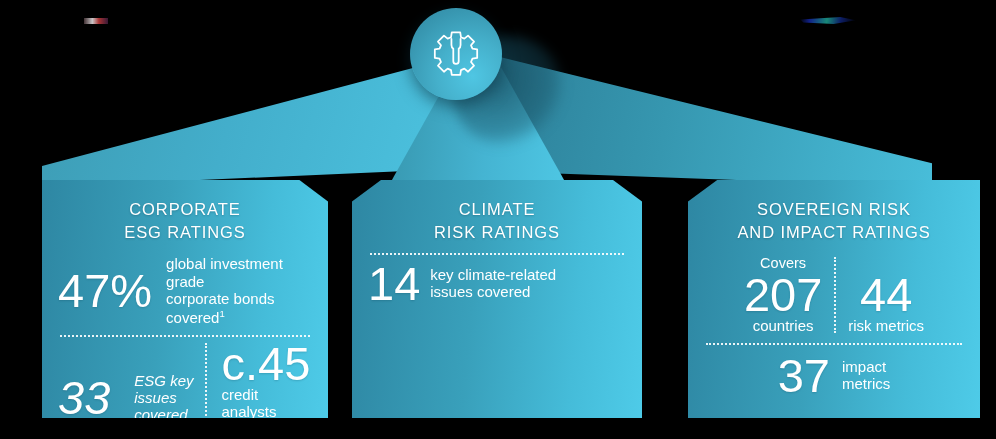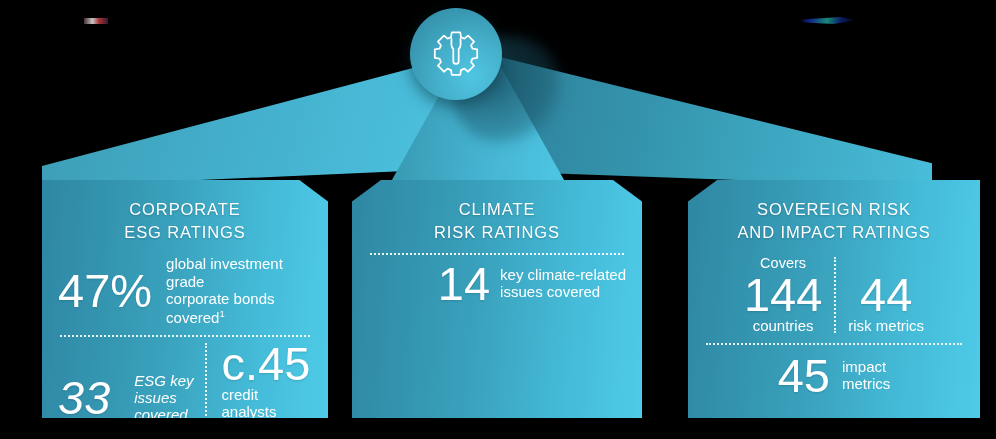--- a/index.html
+++ b/index.html
@@ -107,21 +107,21 @@
 
   
   #cp-row1 { gap: 14px; align-items: center; }
   #cp-row2 { align-items: stretch; }
   #cp-33 { display:flex; align-items:center; gap: 24px; flex:0 0 auto;font-style:italic; }
   #cp-45 { display:flex; flex-direction:column; padding-left: 2px; }
 
   
   #cl-row1 { align-items: stretch; justify-content: center; }
   #cl-row1 .cell { align-items: flex-start; }
-  #cl-row2 { gap: 10px; align-items: center; justify-content: flex-end; padding-top: 2px; }
+  #cl-row2 { gap: 10px; align-items: center; justify-content: flex-start; padding-top: 2px; }
   .lead { font-size: 14.5px; }
   .trail { font-size: 15px; }
   #cl-issuers { align-self: flex-end; }
 
   
   #sv-row1 { align-items: center; justify-content: center; }
   #sv-row2 { gap: 12px; align-items: center; justify-content: center; padding-top: 4px; }
 </style>
 </head>
 <body>
@@ -219,37 +219,37 @@
     <div class="panel-inner">
       <div class="panel-title">
         <span class="t-line">SOVEREIGN RISK</span>
         <span class="t-line">AND IMPACT RATINGS</span>
       </div>
 
       <div class="stats">
         <div class="stat-row top" id="sv-row1">
           <div class="cell center">
             <div class="cap lead">Covers</div>
-            <div class="bignum">144</div>
+            <div class="bignum">207</div>
             <div class="cap trail">countries</div>
           </div>
 
           <div class="divider-v"></div>
 
           <div class="cell center">
             <div class="cap lead">&nbsp;</div>
             <div class="bignum">44</div>
             <div class="cap trail">risk metrics</div>
           </div>
         </div>
 
         <div class="divider-h"></div>
 
         <div class="stat-row" id="sv-row2">
-          <div class="bignum">45</div>
+          <div class="bignum">37</div>
           <div class="cap tight">
             <div>impact</div>
             <div>metrics</div>
           </div>
         </div>
       </div>
     </div>
   </div>
 
 </div>

